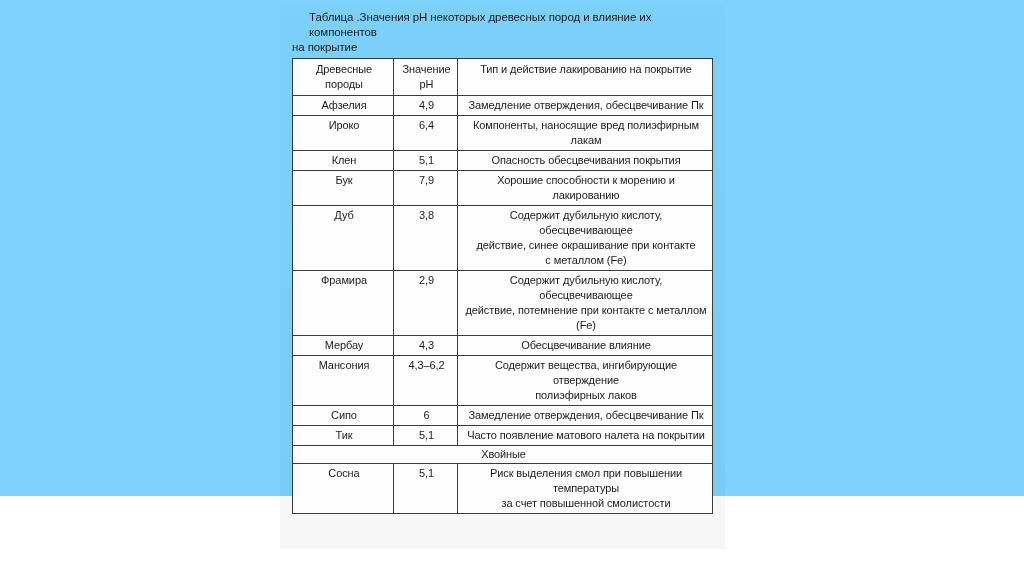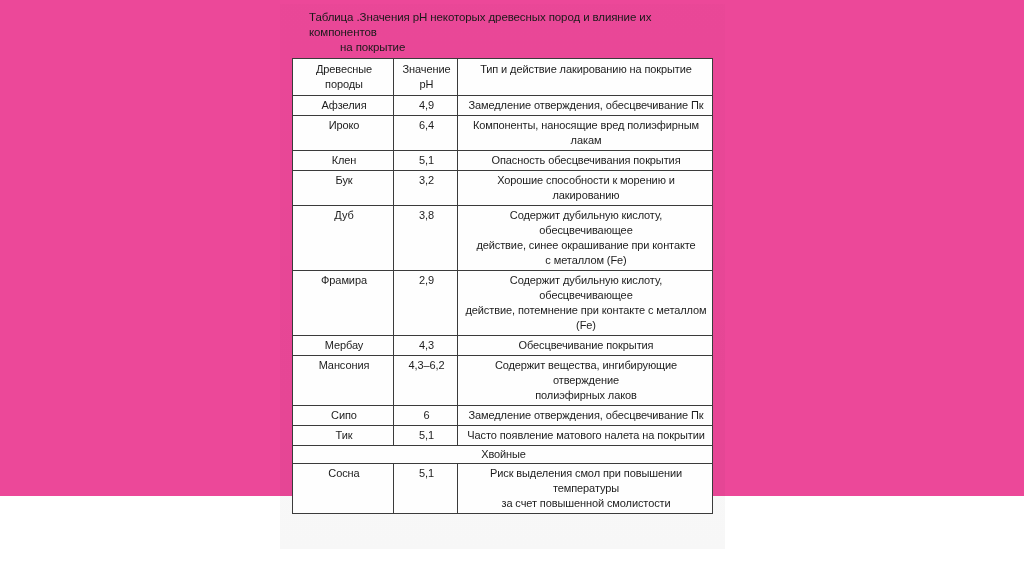--- a/index.html
+++ b/index.html
@@ -1,38 +1,38 @@
 <!DOCTYPE html>
 <html><head>
 <meta charset="utf-8">
 <style>
   * { margin: 0; padding: 0; box-sizing: border-box; }
   html, body { width: 1024px; height: 574px; background: #ffffff; overflow: hidden; }
   .page {
     position: relative;
     width: 1024px;
     height: 496px;
-    background: #ec4899;
+    background: #7dd3fc;
     font-family: "Liberation Sans", "DejaVu Sans", sans-serif;
     color: #1d1d1d;
   }
   .content {
     position: absolute;
     left: 292px;
     top: 10px;
     width: 421px;
   }
   .doc-title {
     font-size: 11.5px;
     line-height: 15px;
     color: #1a1a1a;
     letter-spacing: -0.1px;
   }
   .doc-title .line1 { padding-left: 17px; }
-  .doc-title .line2 { padding-left: 0; margin-left: 48px; }
+  .doc-title .line2 { padding-left: 0; }
   table.ph-table {
     border-collapse: collapse;
     table-layout: fixed;
     width: 420px;
     margin-top: 3px;
     background: #fefefe;
   }
   .ph-table col.c1 { width: 101px; }
   .ph-table col.c2 { width: 64px; }
   .ph-table col.c3 { width: 255px; }
@@ -97,40 +97,40 @@
             <td class="col-ph">6,4</td>
             <td class="col-effect">Компоненты, наносящие вред полиэфирным лакам</td>
           </tr>
           <tr>
             <td class="col-species">Клен</td>
             <td class="col-ph">5,1</td>
             <td class="col-effect">Опасность обесцвечивания покрытия</td>
           </tr>
           <tr>
             <td class="col-species">Бук</td>
-            <td class="col-ph">3,2</td>
+            <td class="col-ph">7,9</td>
             <td class="col-effect">Хорошие способности к морению и лакированию</td>
           </tr>
           <tr>
             <td class="col-species">Дуб</td>
             <td class="col-ph">3,8</td>
             <td class="col-effect">Содержит дубильную кислоту, обесцвечивающее
 действие, синее окрашивание при контакте
 с металлом (Fe)</td>
           </tr>
           <tr>
             <td class="col-species">Фрамира</td>
             <td class="col-ph">2,9</td>
             <td class="col-effect">Содержит дубильную кислоту,  обесцвечивающее
 действие, потемнение при контакте с металлом (Fe)</td>
           </tr>
           <tr>
             <td class="col-species">Мербау</td>
             <td class="col-ph">4,3</td>
-            <td class="col-effect">Обесцвечивание покрытия</td>
+            <td class="col-effect">Обесцвечивание влияние</td>
           </tr>
           <tr>
             <td class="col-species">Мансония</td>
             <td class="col-ph">4,3–6,2</td>
             <td class="col-effect">Содержит вещества, ингибирующие отверждение
 полиэфирных лаков</td>
           </tr>
           <tr>
             <td class="col-species">Сипо</td>
             <td class="col-ph">6</td>

